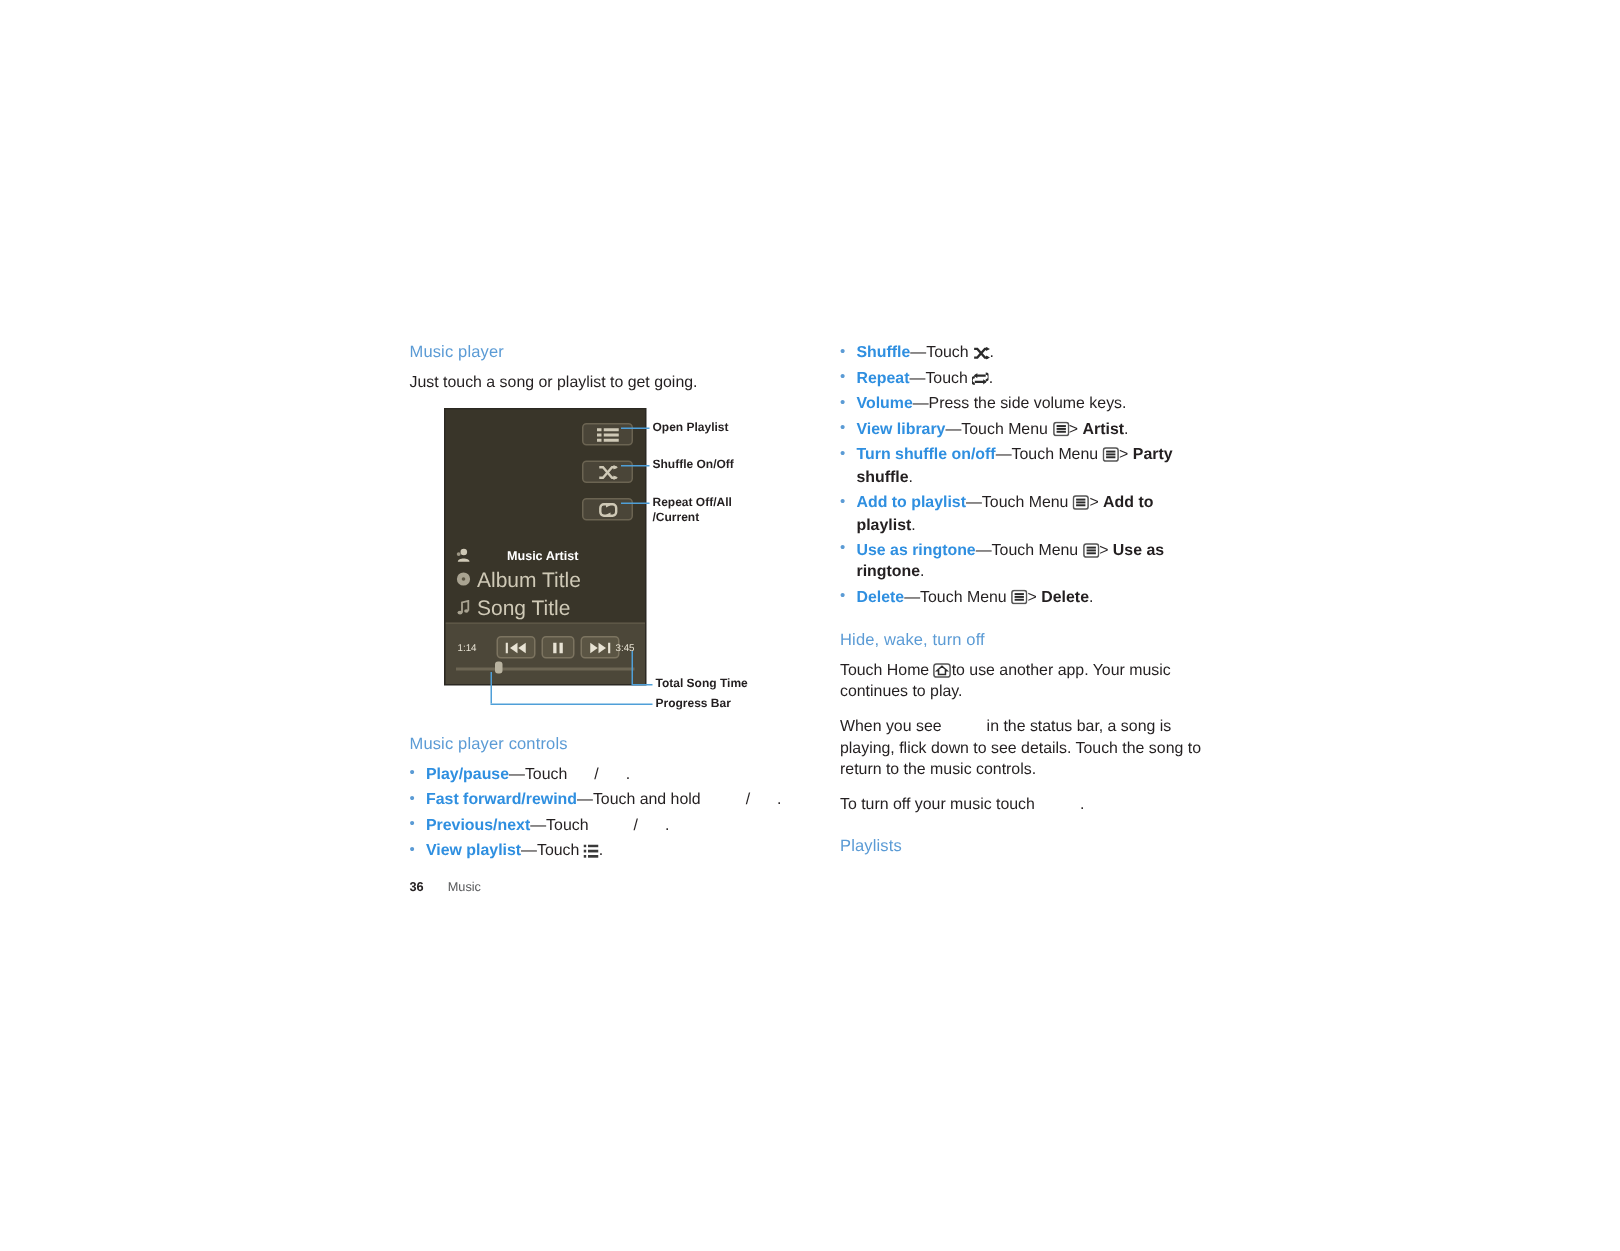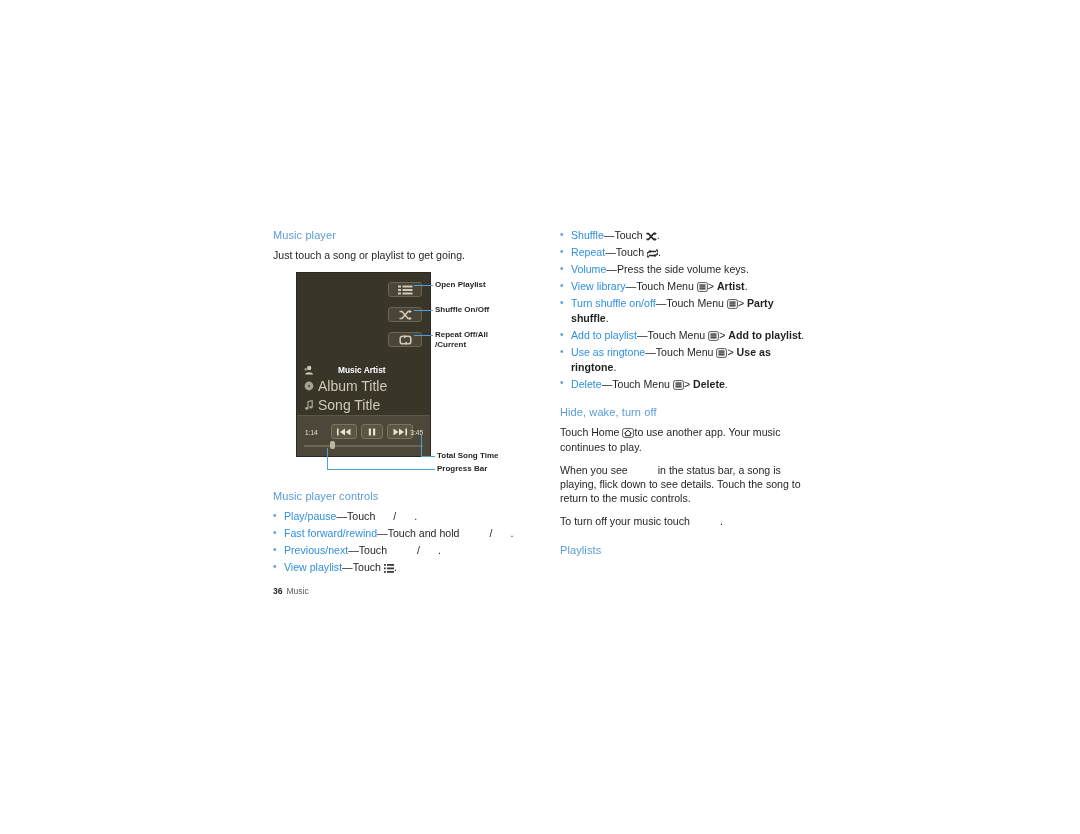--- a/index.html
+++ b/index.html
@@ -66,21 +66,21 @@
   ul.bullets li::before {
     content: "\2022";
     position: absolute;
     left: 0;
     top: -0.5px;
     color: #5b9bd5;
     font-size: 10px;
   }
   .term {
     color: #2f8fe0;
-    font-weight: normal;
+    font-weight: bold;
     text-align: center;
   }
   b, .bold { font-weight: bold; }
   .gap { display: inline-block; width: 18px; }
   .gap.lg { width: 30px; }
 
   
   .ico {
     display: inline-block;
     vertical-align: -2px;
@@ -92,21 +92,21 @@
   .footer {
     position: absolute;
     left: 273px;
     top: 586px;
     font-size: 8.5px;
     color: #58595b;
   }
   .footer .pg {
     font-weight: bold;
     color: #231f20;
-    margin-right: 4px;
+    margin-right: 16px;
   }
 
   
   .figure {
     position: absolute;
     left: 273px;
     top: 268px;
     width: 252px;
     height: 215px;
   }

